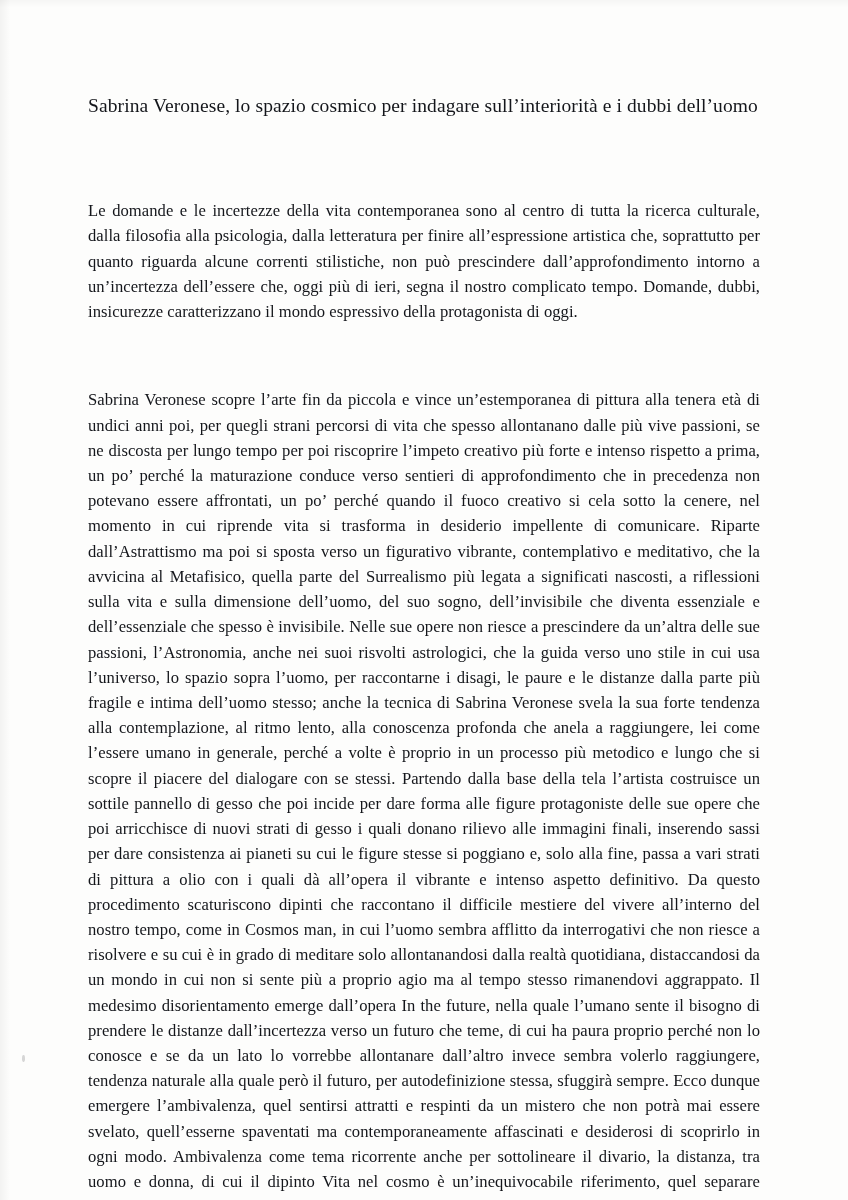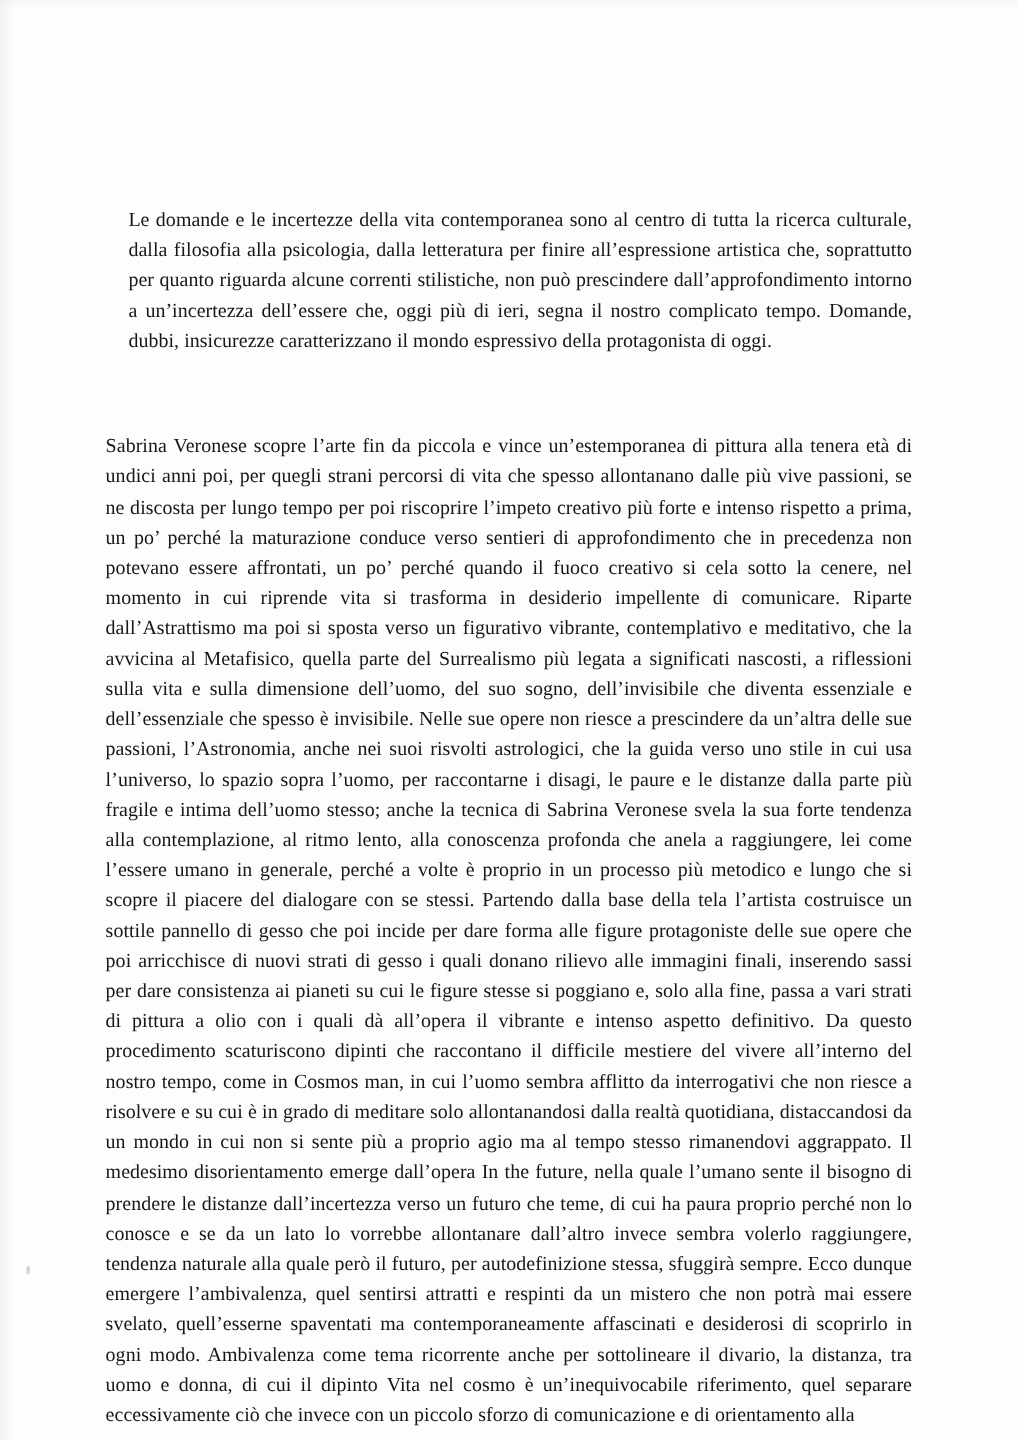--- a/index.html
+++ b/index.html
@@ -40,21 +40,20 @@
   .para {
     font-size: 16.6px;
     line-height: 1.52;
     text-align: justify;
     margin: 0;
     color: #14161b;
     letter-spacing: 0.05px;
   }
   .para.first {
     margin-top: 78px;
-    margin-left: 19px;
   }
   .para.second {
     margin-top: 63px;
   }
   .it {
   }
   
   .speck {
     position: absolute;
     left: 22px;
@@ -87,19 +86,20 @@
 </head>
 <body>
 
 <div class="page">
   <div class="edge-shadow-left"></div>
   <div class="edge-shadow-top"></div>
   <div class="speck"></div>
 
   <div class="content">
 
+    <h1 class="doc-title">Sabrina Veronese, lo spazio cosmico per indagare sull’interiorità e i dubbi dell’uomo</h1>
 
     <p class="para first">Le domande e le incertezze della vita contemporanea sono al centro di tutta la ricerca culturale, dalla filosofia alla psicologia, dalla letteratura per finire all’espressione artistica che, soprattutto per quanto riguarda alcune correnti stilistiche, non può prescindere dall’approfondimento intorno a un’incertezza dell’essere che, oggi più di ieri, segna il nostro complicato tempo. Domande, dubbi, insicurezze caratterizzano il mondo espressivo della protagonista di oggi.</p>
 
     <p class="para second"><span>Sabrina Veronese scopre l’arte fin da piccola e vince un’estemporanea di pittura alla tenera età di undici anni poi, per quegli strani percorsi di vita che spesso allontanano dalle più vive passioni, se ne discosta per lungo tempo per poi riscoprire l’impeto creativo più forte e intenso rispetto a prima, un po’ perché la maturazione conduce verso sentieri di approfondimento che in precedenza non potevano essere affrontati, un po’ perché quando il fuoco creativo si cela sotto la cenere, nel momento in cui riprende vita si trasforma in desiderio impellente di comunicare. Riparte dall’Astrattismo ma poi si sposta verso un figurativo vibrante, contemplativo e meditativo, che la avvicina al Metafisico, quella parte del Surrealismo più legata a significati nascosti, a riflessioni sulla vita e sulla dimensione dell’uomo, del suo sogno, dell’invisibile che diventa essenziale e dell’essenziale che spesso è invisibile. Nelle sue opere non riesce a prescindere da un’altra delle sue passioni, l’Astronomia, anche nei suoi risvolti astrologici, che la guida verso uno stile in cui usa l’universo, lo spazio sopra l’uomo, per raccontarne i disagi, le paure e le distanze dalla parte più fragile e intima dell’uomo stesso; anche la tecnica di Sabrina Veronese svela la sua forte tendenza alla contemplazione, al ritmo lento, alla conoscenza profonda che anela a raggiungere, lei come l’essere umano in generale, perché a volte è proprio in un processo più metodico e lungo che si scopre il piacere del dialogare con se stessi. Partendo dalla base della tela l’artista costruisce un sottile pannello di gesso che poi incide per dare forma alle figure protagoniste delle sue opere che poi arricchisce di nuovi strati di gesso i quali donano rilievo alle immagini finali, inserendo sassi per dare consistenza ai pianeti su cui le figure stesse si poggiano e, solo alla fine, passa a vari strati di pittura a olio con i quali dà all’opera il vibrante e intenso aspetto definitivo. Da questo procedimento scaturiscono dipinti che raccontano il difficile mestiere del vivere all’interno del nostro tempo, come in </span><span class="it">Cosmos man</span><span>, in cui l’uomo sembra afflitto da interrogativi che non riesce a risolvere e su cui è in grado di meditare solo allontanandosi dalla realtà quotidiana, distaccandosi da un mondo in cui non si sente più a proprio agio ma al tempo stesso rimanendovi aggrappato. Il medesimo disorientamento emerge dall’opera </span><span class="it">In the future</span><span>, nella quale l’umano sente il bisogno di prendere le distanze dall’incertezza verso un futuro che teme, di cui ha paura proprio perché non lo conosce e se da un lato lo vorrebbe allontanare dall’altro invece sembra volerlo raggiungere, tendenza naturale alla quale però il futuro, per autodefinizione stessa, sfuggirà sempre. Ecco dunque emergere l’ambivalenza, quel sentirsi attratti e respinti da un mistero che non potrà mai essere svelato, quell’esserne spaventati ma contemporaneamente affascinati e desiderosi di scoprirlo in ogni modo. Ambivalenza come tema ricorrente anche per sottolineare il divario, la distanza, tra uomo e donna, di cui il dipinto </span><span class="it">Vita nel cosmo</span><span> è un’inequivocabile riferimento, quel separare eccessivamente ciò che invece con un piccolo sforzo di comunicazione e di orientamento alla</span></p>
 
   </div>
 </div>
 
 </body></html>

